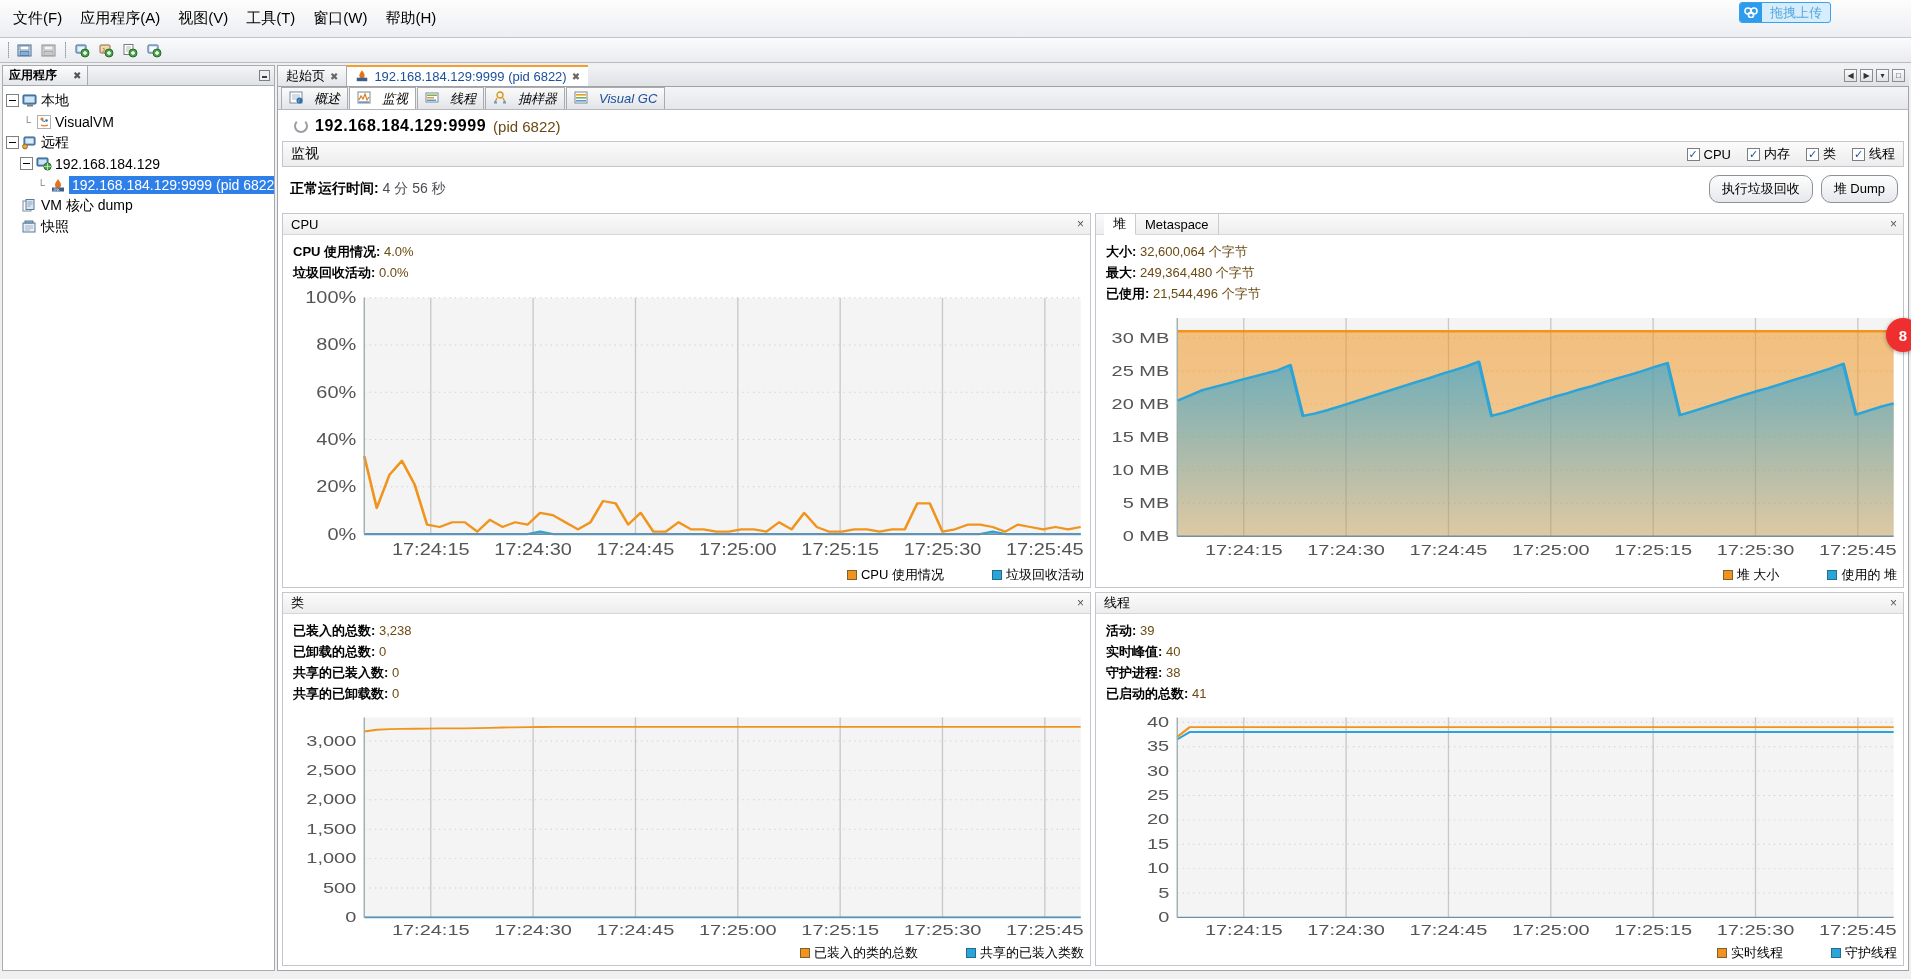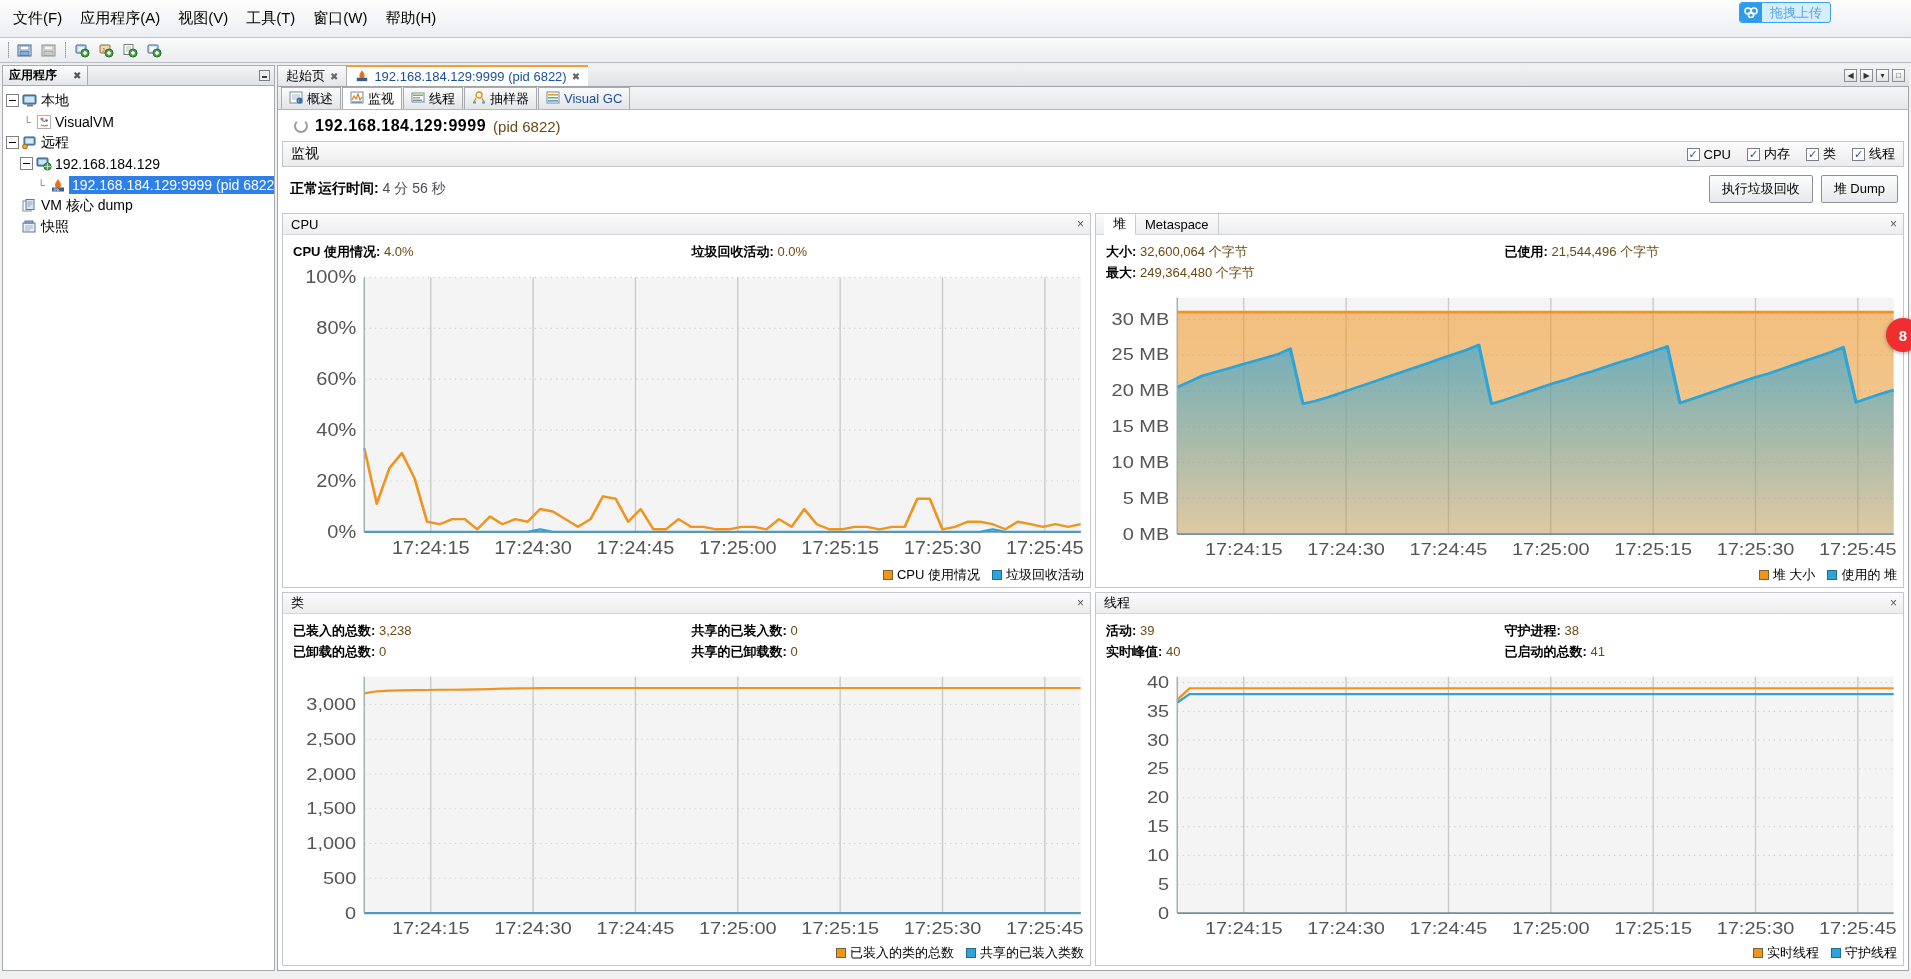--- a/index.html
+++ b/index.html
@@ -92,23 +92,23 @@
   }
   .doc-tab.active { background: #fff; border-top: 2px solid #f59d2e; }
   .doc-tab .x { color: #666; font-size: 10px; }
   .doc-tab .blue { color: #1a4f9c; }
   .doc-filler { flex: 1; background: linear-gradient(#f2f3f5, #e0e2e6); display: flex; align-items: center; justify-content: flex-end; gap: 3px; padding-right: 4px; }
   .navbtn { width: 13px; height: 13px; border: 1px solid #8a8d93; background: linear-gradient(#fcfcfc,#dfe1e5); font-size: 8px; display:flex; align-items:center; justify-content:center; color:#333; }
 
   .content { flex: 1; background: #fff; border: 1px solid #a0a3a8; border-top: none; display: flex; flex-direction: column; min-height: 0; }
   .sub-tabbar { height: 23px; display: flex; align-items: stretch; background: linear-gradient(#f3f4f6,#e5e7eb); border-bottom: 1px solid #b4b7bc; padding-left: 3px; }
   .sub-tab {
-    display: flex; align-items: center; gap: 4px; padding: 0 7px;
+    display: flex; align-items: center; gap: 11px; padding: 0 7px;
     border: 1px solid #a8abb0; border-bottom: none; margin-right: 1px;
-    background: linear-gradient(#fbfbfb,#e2e4e8); font-size: 13px;
+    background: linear-gradient(#fbfbfb,#e2e4e8); font-size: 13px; font-style: italic;
   }
   .sub-tab.active { background: #fff; }
   .sub-tab .blue { color: #1a4f9c; }
 
   .page-title { display: flex; align-items: center; gap: 7px; padding: 7px 0 6px 16px; }
   .page-title .ttxt { font-size: 16px; font-weight: bold; letter-spacing: .5px; }
   .page-title .tpid { font-size: 15px; color: #6a4a12; font-weight: normal; }
   .spin { width: 14px; height: 14px; border: 2px solid #9a9da3; border-top-color: transparent; border-radius: 50%; }
 
   .sectionbar {
@@ -124,44 +124,44 @@
     display: flex; align-items: center; justify-content: center;
     color: #1a4f9c; font-size: 11px; line-height: 1;
   }
   .uptime-row { display: flex; align-items: center; justify-content: space-between; padding: 8px 10px 6px 12px; }
   .uptime { font-size: 14px; }
   .uptime b { font-weight: bold; }
   .uptime .v { color: #4a4d52; }
   .btns { display: flex; gap: 8px; }
   .btn {
     border: 1px solid #8d9096; background: linear-gradient(#fdfdfd,#e6e8ec);
-    padding: 4px 12px; font-size: 13px; border-radius: 2px;
+    padding: 4px 12px; font-size: 13px; border-radius: 10px;
   }
 
   
   .grid { flex: 1; display: grid; grid-template-columns: 1fr 1fr; grid-template-rows: 1fr 1fr; gap: 4px; padding: 4px; min-height: 0; }
   .gpanel { border: 1px solid #c3c6ca; background: #fff; display: flex; flex-direction: column; min-width: 0; min-height: 0; }
   .gphead {
     height: 21px; display: flex; align-items: center; justify-content: space-between;
     background: linear-gradient(#fbfbfb,#ededed); border-bottom: 1px solid #d3d6da; padding: 0 6px 0 8px;
     font-size: 13px;
   }
   .gphead .close { color: #555; font-size: 12px; }
   .gptabs { display: flex; align-items: stretch; height: 100%; }
   .gptab { display: flex; align-items: center; padding: 0 9px; font-size: 13px; border-right: 1px solid #c9ccd0; }
   .gptab.active { background: #fff; border-bottom: 1px solid #fff; margin-bottom: -1px; }
-  .gpstats { display: flex; padding: 8px 0 4px 10px; font-size: 13px; }
+  .gpstats { display: flex; padding: 8px 0 4px 10px; font-size: 13px; flex-direction: column; }
   .statcol { width: 50%; }
   .statline { margin-bottom: 3px; white-space: nowrap; }
   .statline b { font-weight: bold; }
   .statline .v { color: #6a4a12; }
   .gpchart { flex: 1; position: relative; min-height: 0; padding: 0 4px 2px 4px; }
   .gpchart svg { display: block; width: 100%; height: 100%; }
   .gplegend { display: flex; align-items: center; justify-content: flex-end; gap: 12px; padding: 1px 6px 3px 0; font-size: 13px; }
-  .lg { display: flex; align-items: center; gap: 4px; white-space: nowrap; }
+  .lg { display: flex; align-items: center; gap: 4px; white-space: nowrap; margin-left: 36px; }
   .lg .sw { width: 10px; height: 10px; border: 1px solid #7d6230; }
   .lg .sw.blue { border-color: #1e6e92; }
 
   .bubble {
     position: absolute; right: -12px; top: 208px;
     width: 34px; height: 34px; border-radius: 50%;
     background: #ef2f2f; color: #fff; display: flex; align-items: center; justify-content: center;
     font-size: 15px; font-weight: bold; box-shadow: 0 1px 4px rgba(0,0,0,.35); z-index: 30;
   }
   .right-wrap { position: relative; flex: 1; display: flex; flex-direction: column; min-height: 0; }

